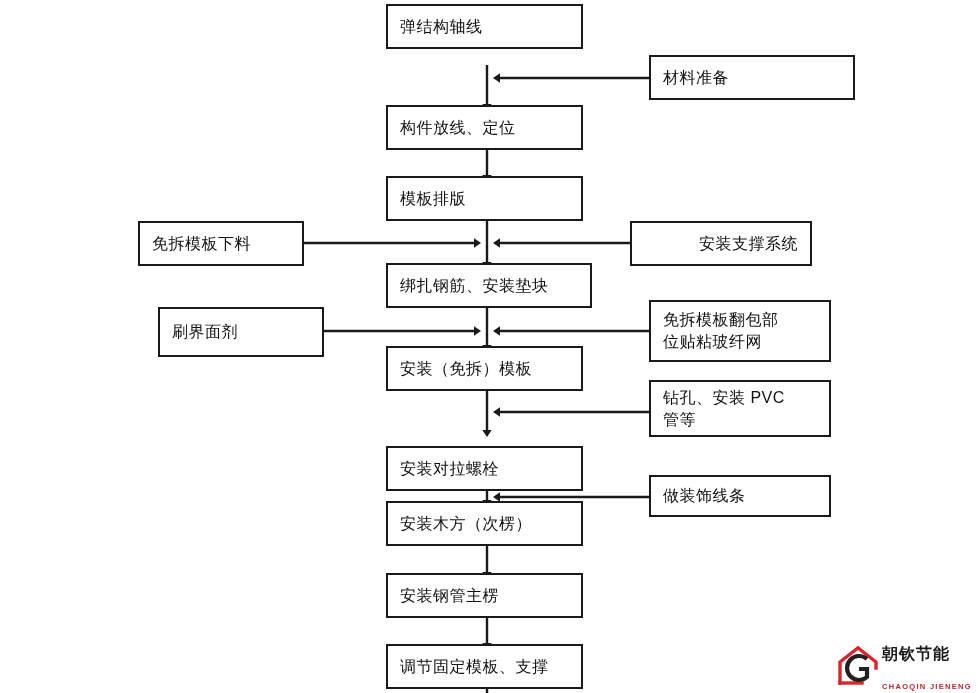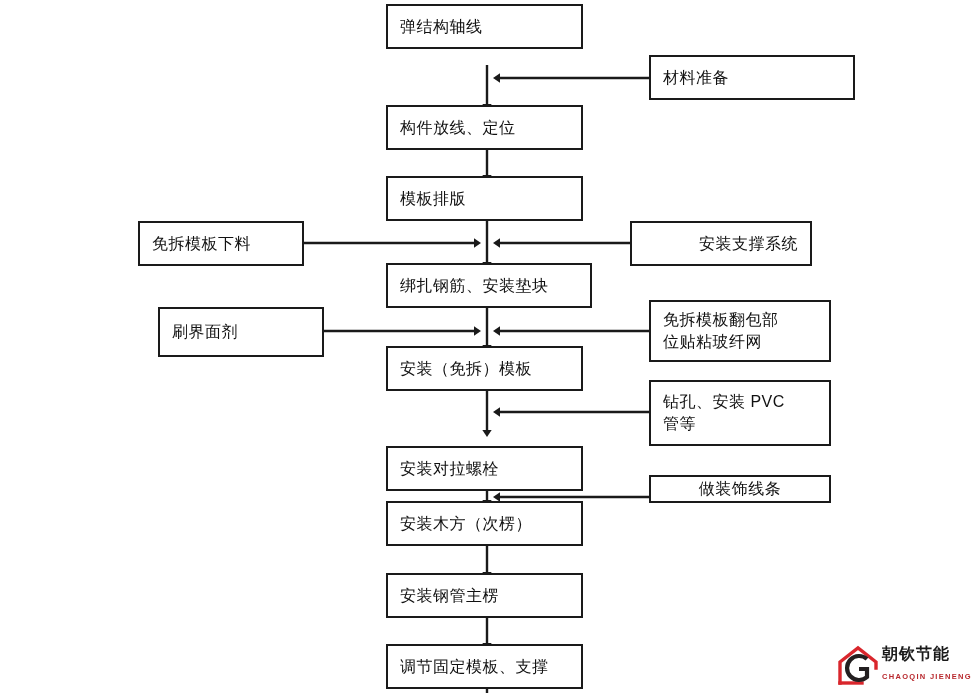--- a/index.html
+++ b/index.html
@@ -76,21 +76,21 @@
     line-height: 22px;
     white-space: nowrap;
   }
   #logo .en {
     font-size: 7.5px;
     font-weight: bold;
     color: #b8282d;
     letter-spacing: 1.3px;
     line-height: 10px;
     white-space: nowrap;
-    margin-top: 7px;
+    margin-top: 17px;
   }
 </style>
 </head>
 <body>
 
 <div id="canvas">
 
   <svg class="wires" viewBox="0 0 978 693">
     <defs>
       <marker id="ah-down" markerWidth="12" markerHeight="12" refX="3.2" refY="6" orient="auto" markerUnits="userSpaceOnUse">
@@ -184,28 +184,28 @@
     <span>安装支撑系统</span>
   </div>
 
   <div class="node two-line" style="left:649px; top:300px; width:182px; height:62px;">
     <span>
       <span>免拆模板翻包部</span>
       <span>位贴粘玻纤网</span>
     </span>
   </div>
 
-  <div class="node two-line" style="left:649px; top:380px; width:182px; height:66px;">
+  <div class="node two-line" style="left:649px; top:380px; width:182px; height:57px;">
     <span>
       <span>钻孔、安装 PVC</span>
       <span>管等</span>
     </span>
   </div>
 
-  <div class="node" style="left:649px; top:475px; width:182px; height:28px;text-align:center;">
+  <div class="node" style="left:649px; top:475px; width:182px; height:42px;">
     <span>做装饰线条</span>
   </div>
 
   <div id="logo">
     <svg class="mark" viewBox="0 0 44 40">
       <path d="M4 38 L4 17 L22 3 L40 17 L40 23" stroke="#d9262c" stroke-width="3.4" fill="none" stroke-linecap="square" stroke-linejoin="miter"></path>
       <path d="M4 38 L26 38" stroke="#d9262c" stroke-width="3.4" fill="none" stroke-linecap="square"></path>
       <path d="M31 14 A12 12 0 1 0 31 32 L31 24 L23 24" stroke="#231f20" stroke-width="4.2" fill="none" stroke-linecap="butt" stroke-linejoin="miter"></path>
     </svg>
     <div class="wordmark">

